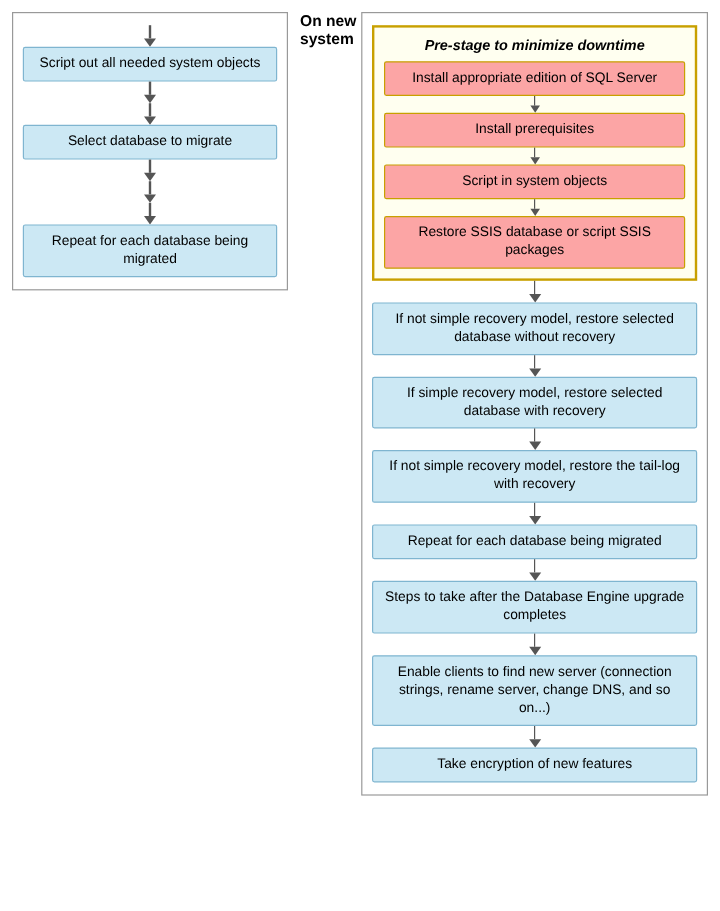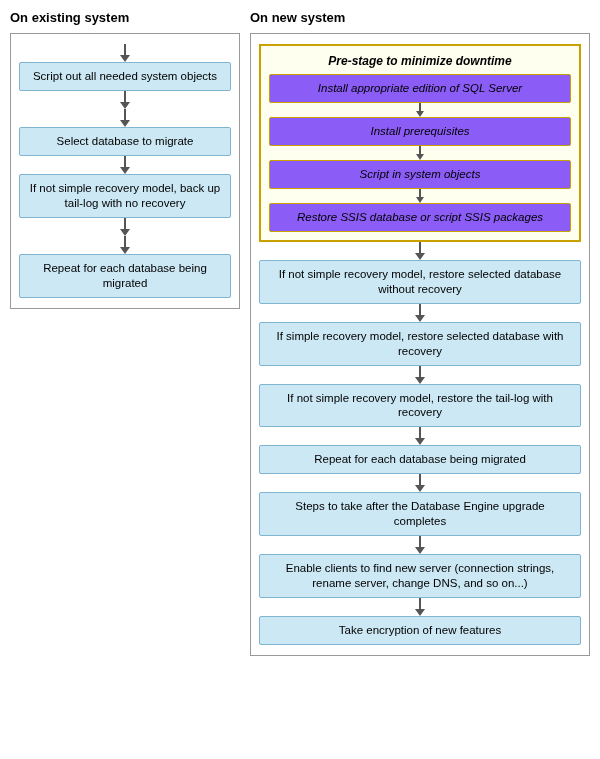--- a/index.html
+++ b/index.html
@@ -32,21 +32,21 @@
       padding: 10px 8px;
       display: flex;
       flex-direction: column;
       align-items: center;
       gap: 0;
     }
     
     .right-col {
       flex: 1;
       display: flex;
-      flex-direction: column;
+      flex-direction: row;
     }
     .right-col-inner {
       border: 1.5px solid #999;
       padding: 10px 8px;
       display: flex;
       flex-direction: column;
       align-items: center;
       gap: 0;
     }
     
@@ -73,23 +73,22 @@
       border: 1px solid #7fb5d0;
       border-radius: 2px;
       padding: 6px 8px;
       text-align: center;
       width: 100%;
       font-size: 11.5px;
       line-height: 1.3;
       color: #000;
     }
     .flow-box.yellow {
-      background: #8b5cf6;
+      background: #fca5a5;
       border-color: #c8a000;
-      font-style: italic;
     }
     
     .arrow {
       display: flex;
       flex-direction: column;
       align-items: center;
       height: 18px;
       flex-shrink: 0;
     }
     .arrow::before {
@@ -127,34 +126,32 @@
       border-right: 4px solid transparent;
       border-top: 6px solid #555;
     }
   </style>
 </head>
 <body>
 
 <div class="main-container">
 
   <div class="left-col">
-    <div class="column-header">On existing system</div>
     <div class="left-col-inner">
 
       <div class="arrow"></div>
 
       <div class="flow-box">Script out all needed system objects</div>
       <div class="arrow"></div>
 
       <div class="arrow"></div>
 
       <div class="flow-box">Select database to migrate</div>
       <div class="arrow"></div>
 
-      <div class="flow-box">If not simple recovery model, back up tail-log with no recovery</div>
       <div class="arrow"></div>
 
       <div class="arrow"></div>
 
       <div class="flow-box">Repeat for each database being migrated</div>
 
     </div>
   </div>
 
   <div class="right-col">

